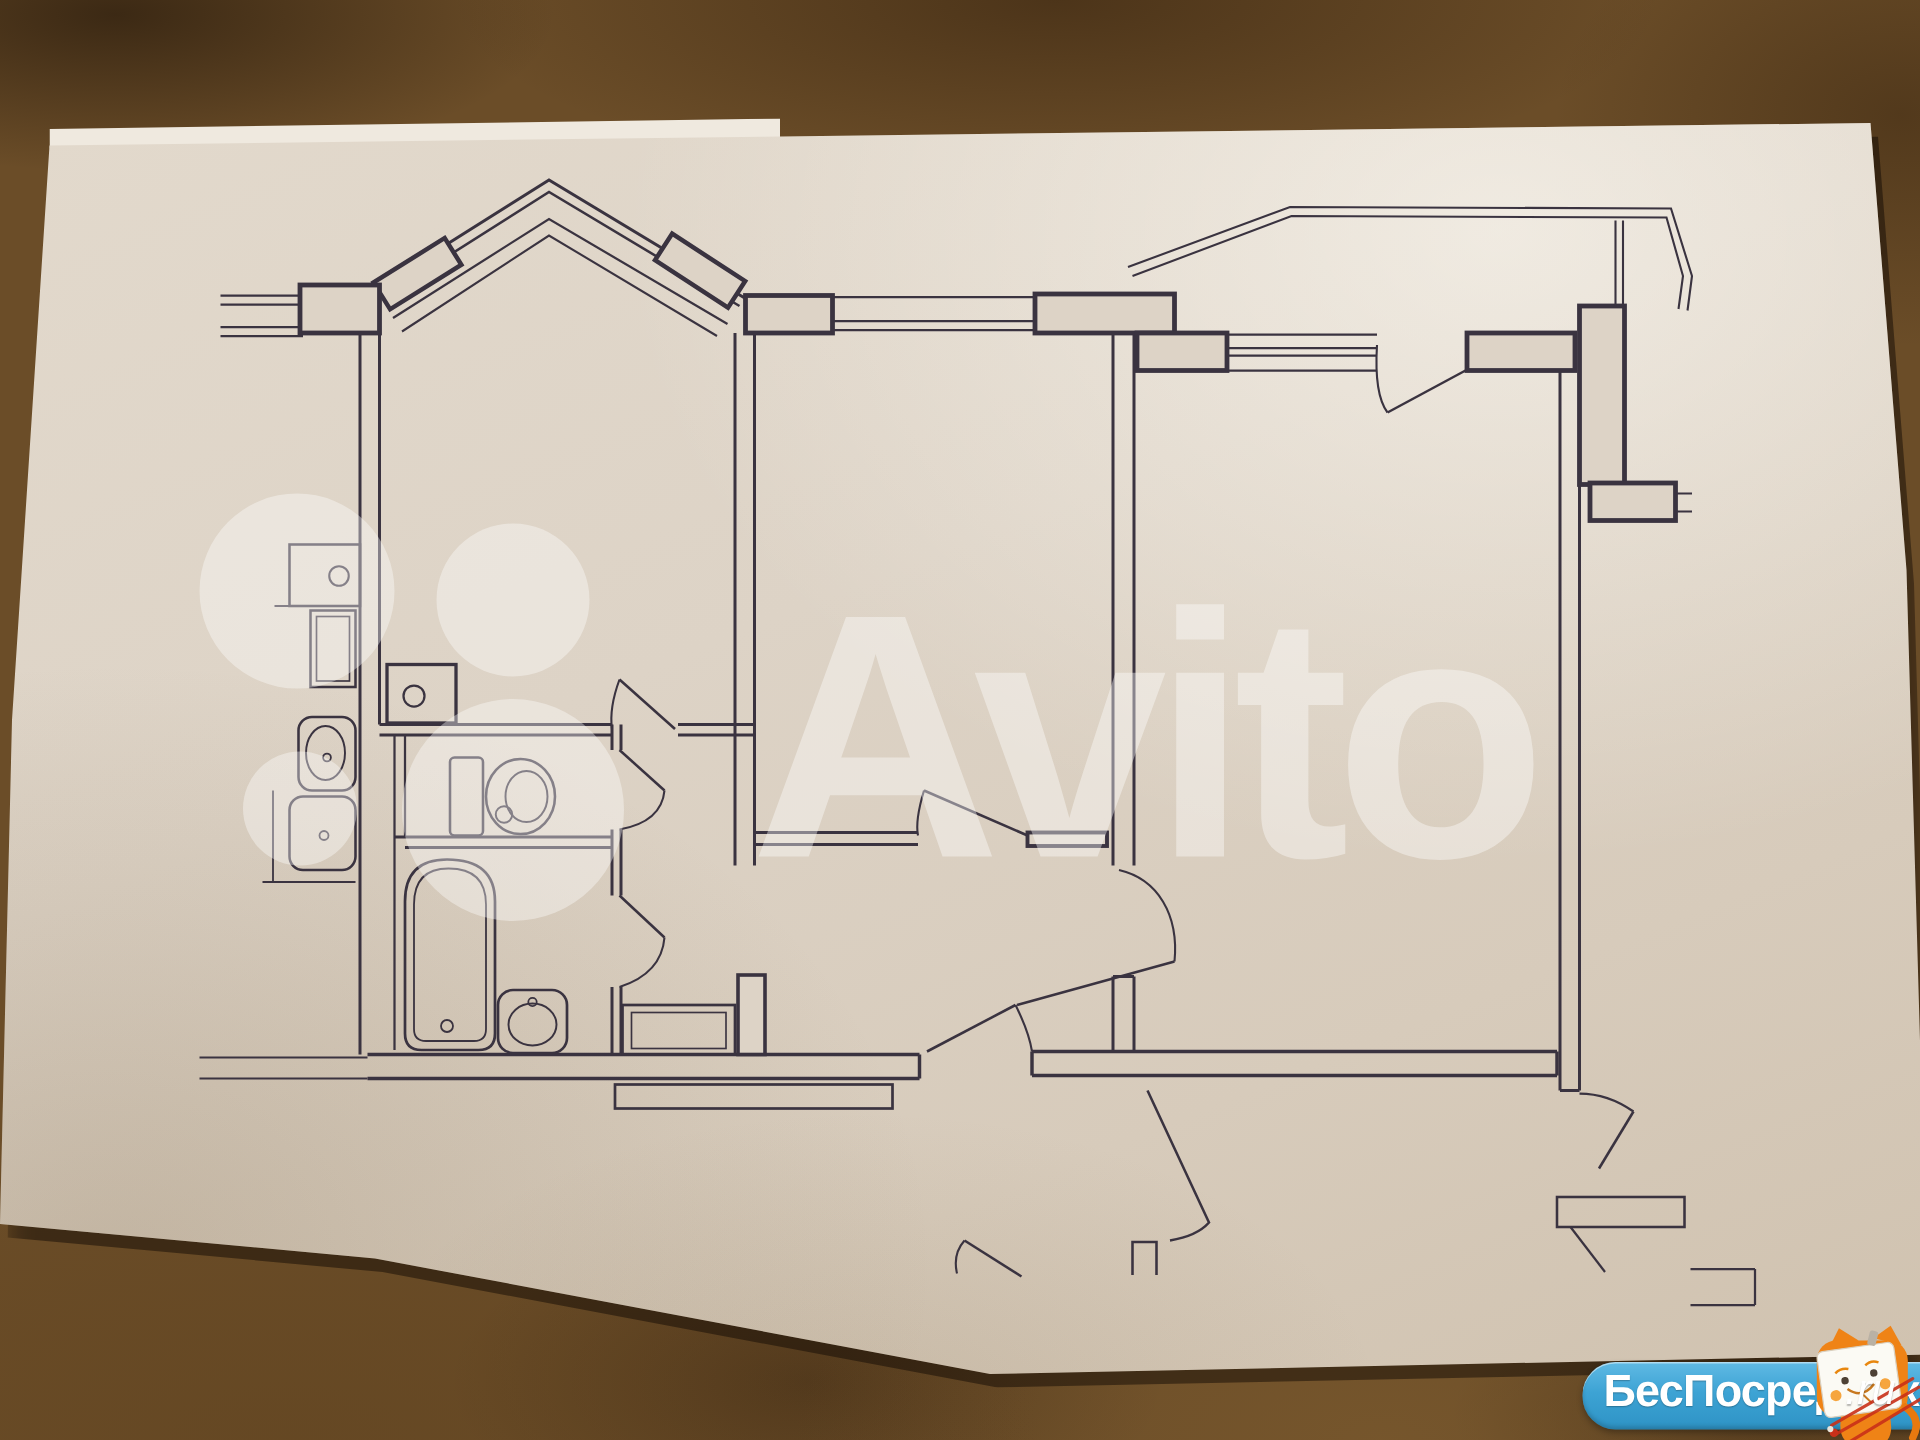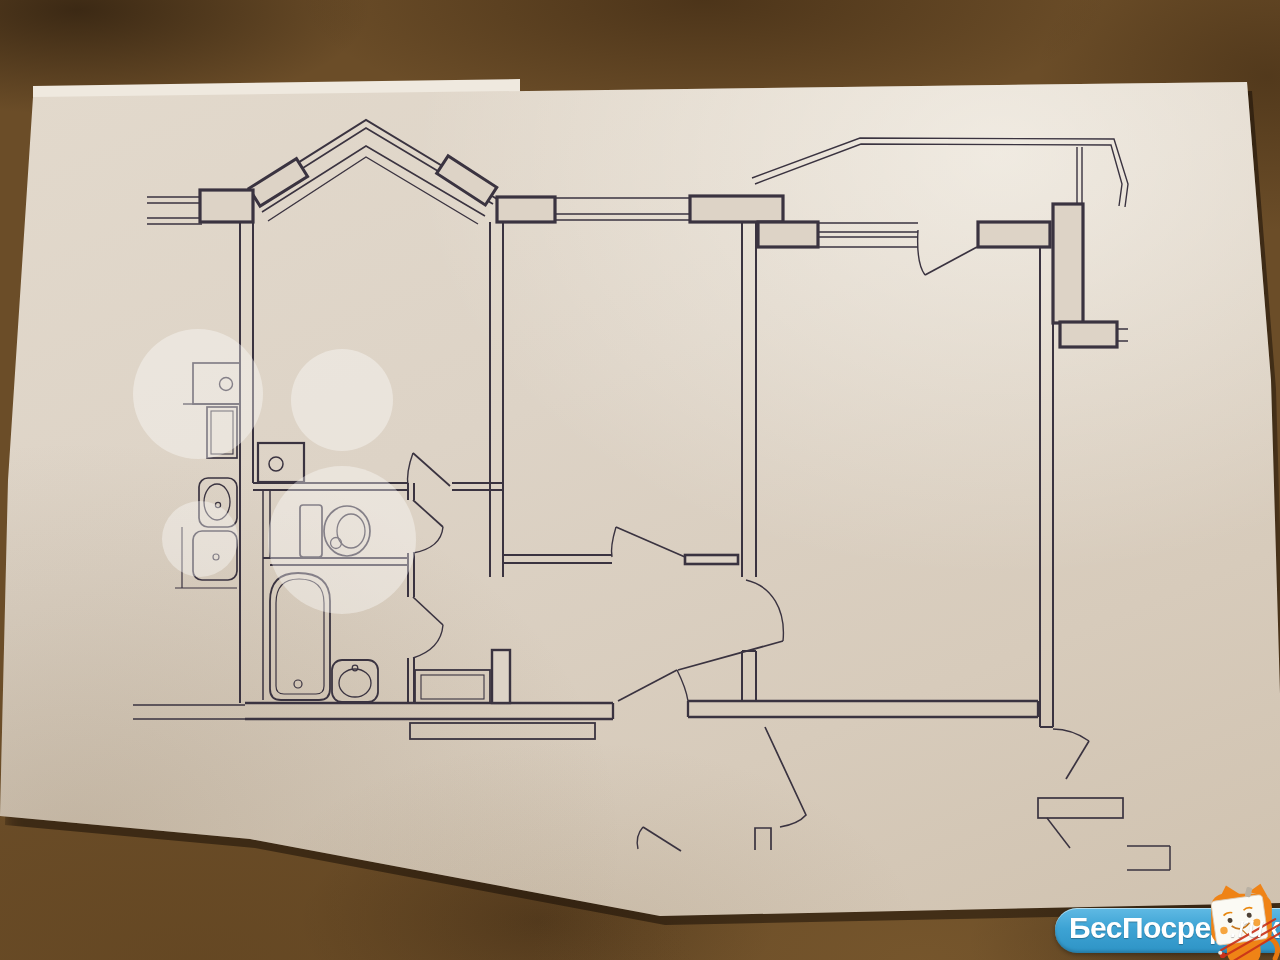--- a/index.html
+++ b/index.html
@@ -232,20 +232,21 @@
 
   <div class="watermark">
     <svg width="1280" height="960" viewBox="0 0 1280 960" style="position:absolute;left:0;top:0">
       <g fill="rgba(255,255,255,0.38)">
         <circle cx="198" cy="394" r="65"></circle>
         <circle cx="342" cy="400" r="51"></circle>
         <circle cx="200" cy="539" r="38"></circle>
         <circle cx="342" cy="540" r="74"></circle>
       </g>
     </svg>
+    <span class="wm-text">Avito</span>
   </div>
 
   <div class="badge">
     <div class="badge-pill"></div>
     <span class="badge-name">БесПосредника</span>
 
     <svg class="mascot" width="82" height="84" viewBox="0 0 100 102">
 
       <path d="M18,24 L28,4 L44,14 Z" fill="#ef8316"></path>
       <path d="M56,12 L70,2 L79,18 Z" fill="#ef8316"></path>

